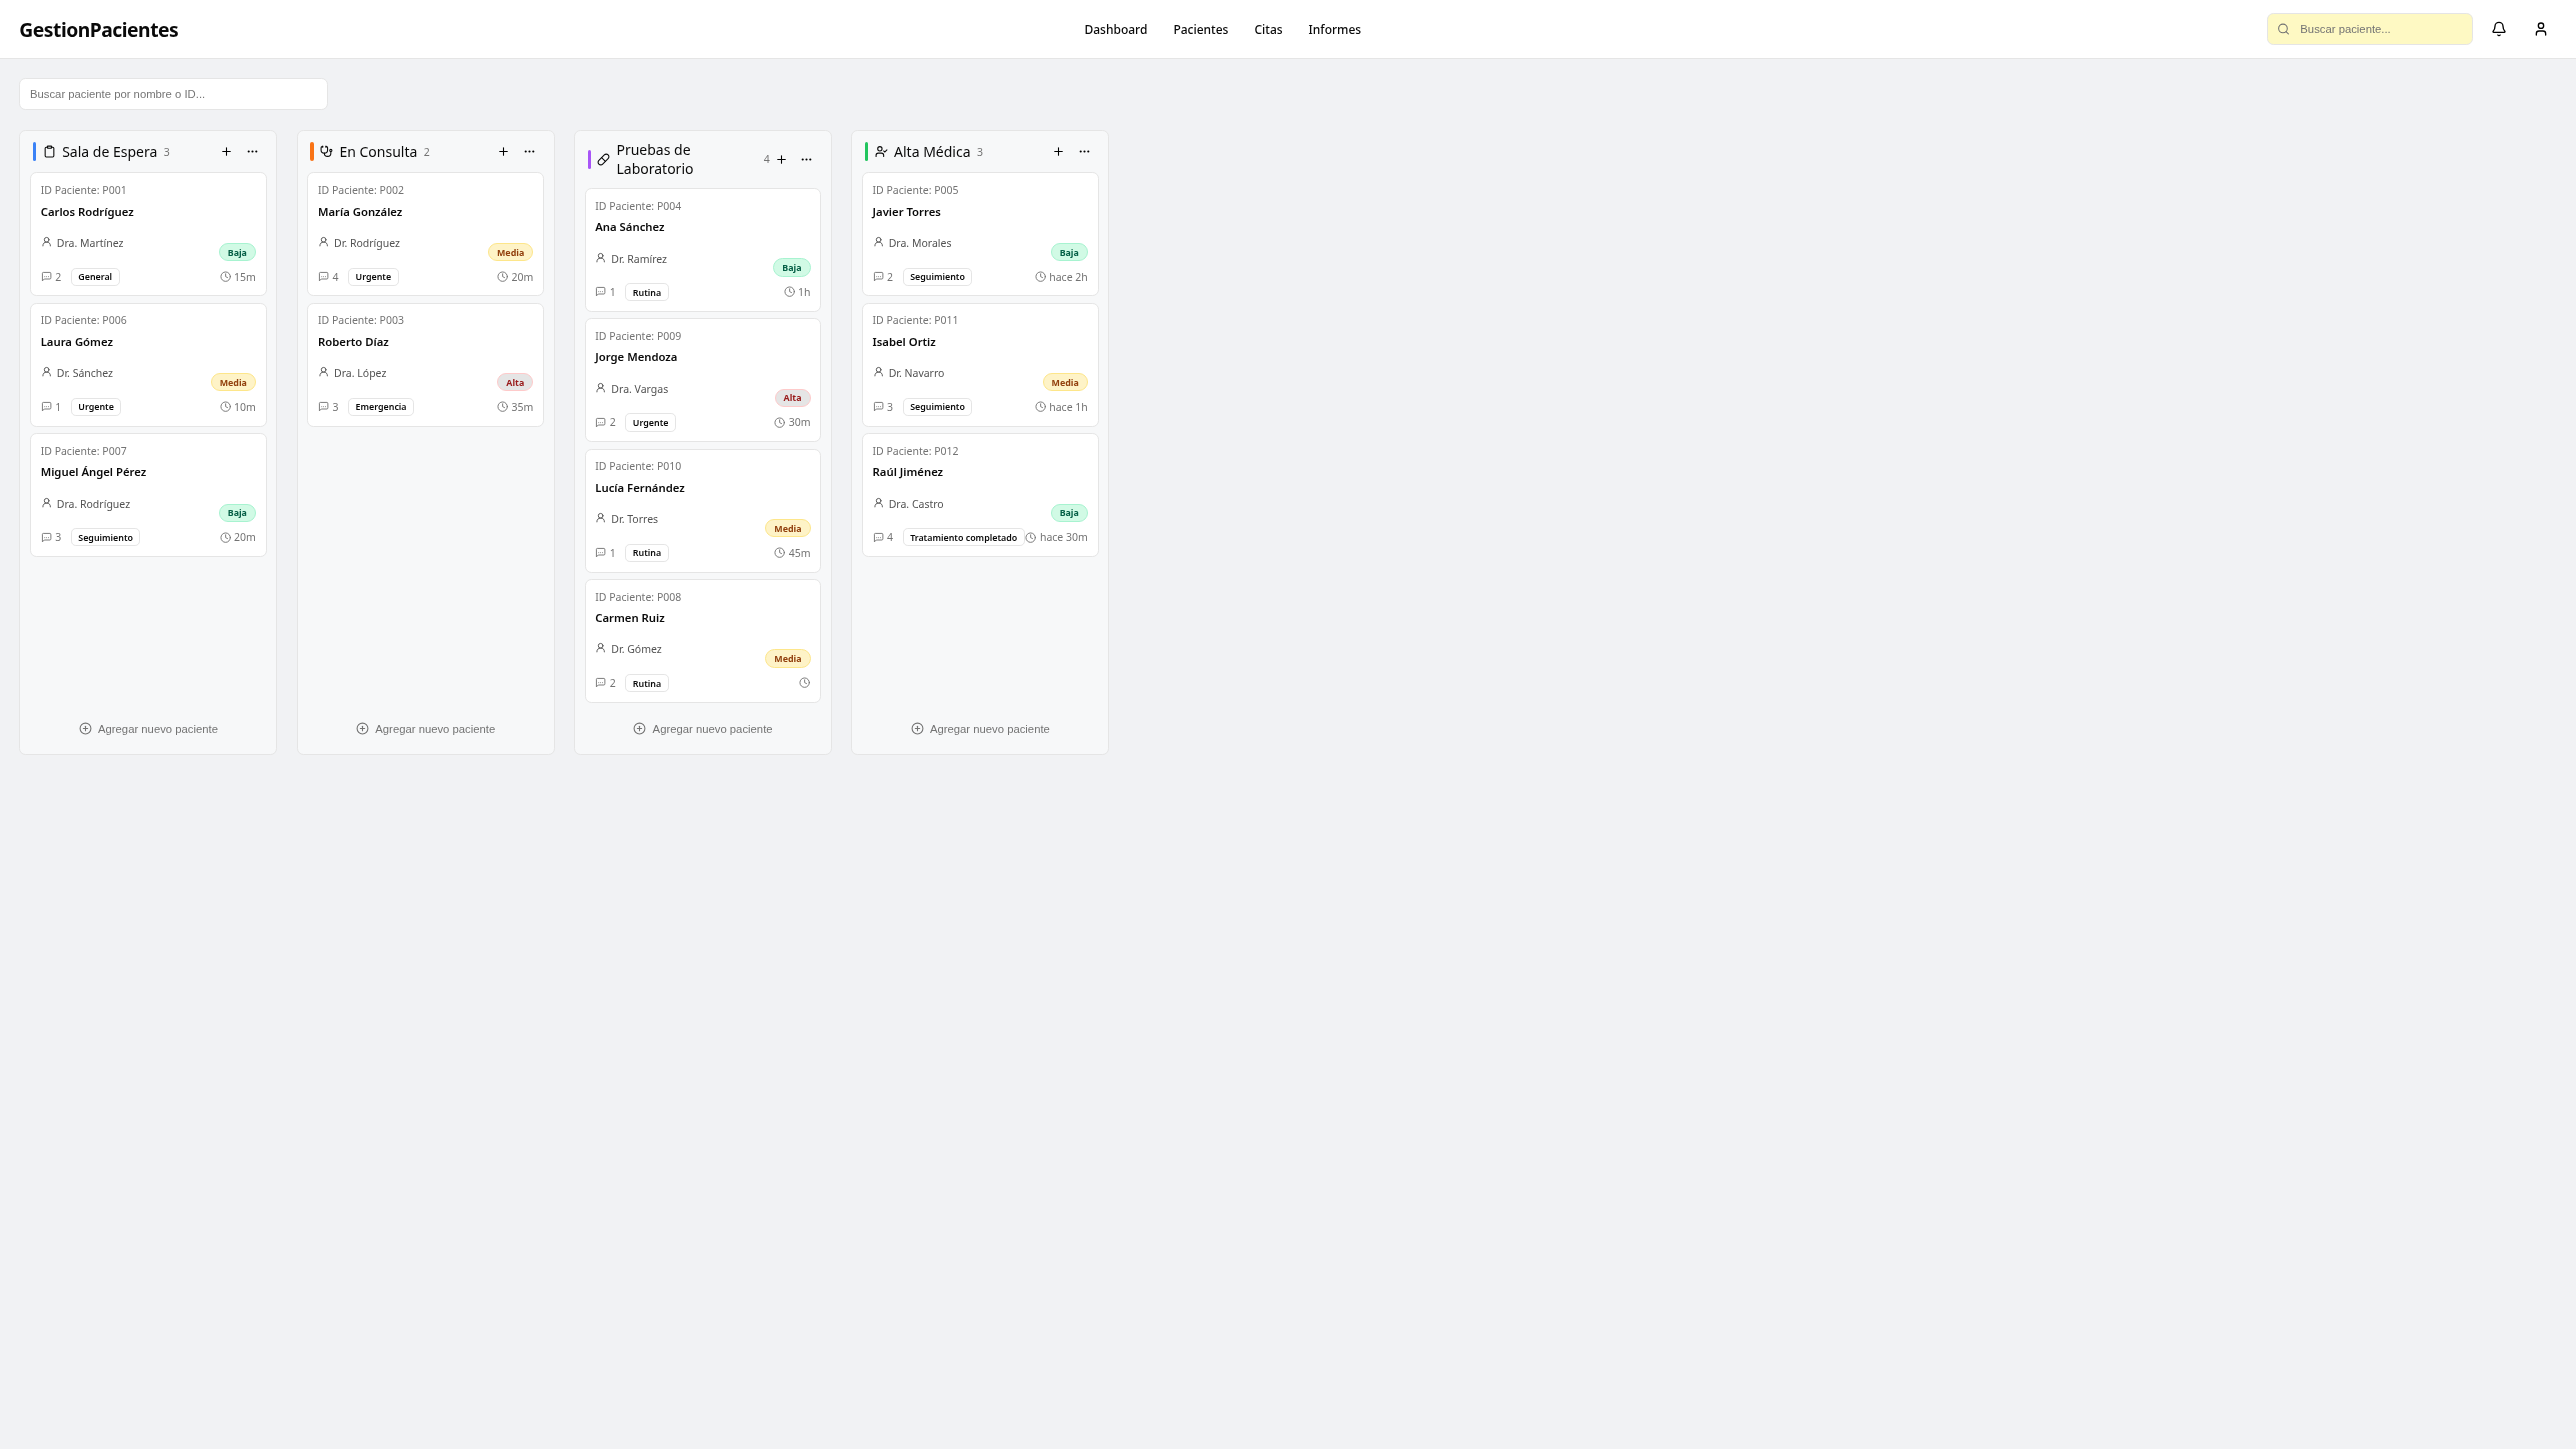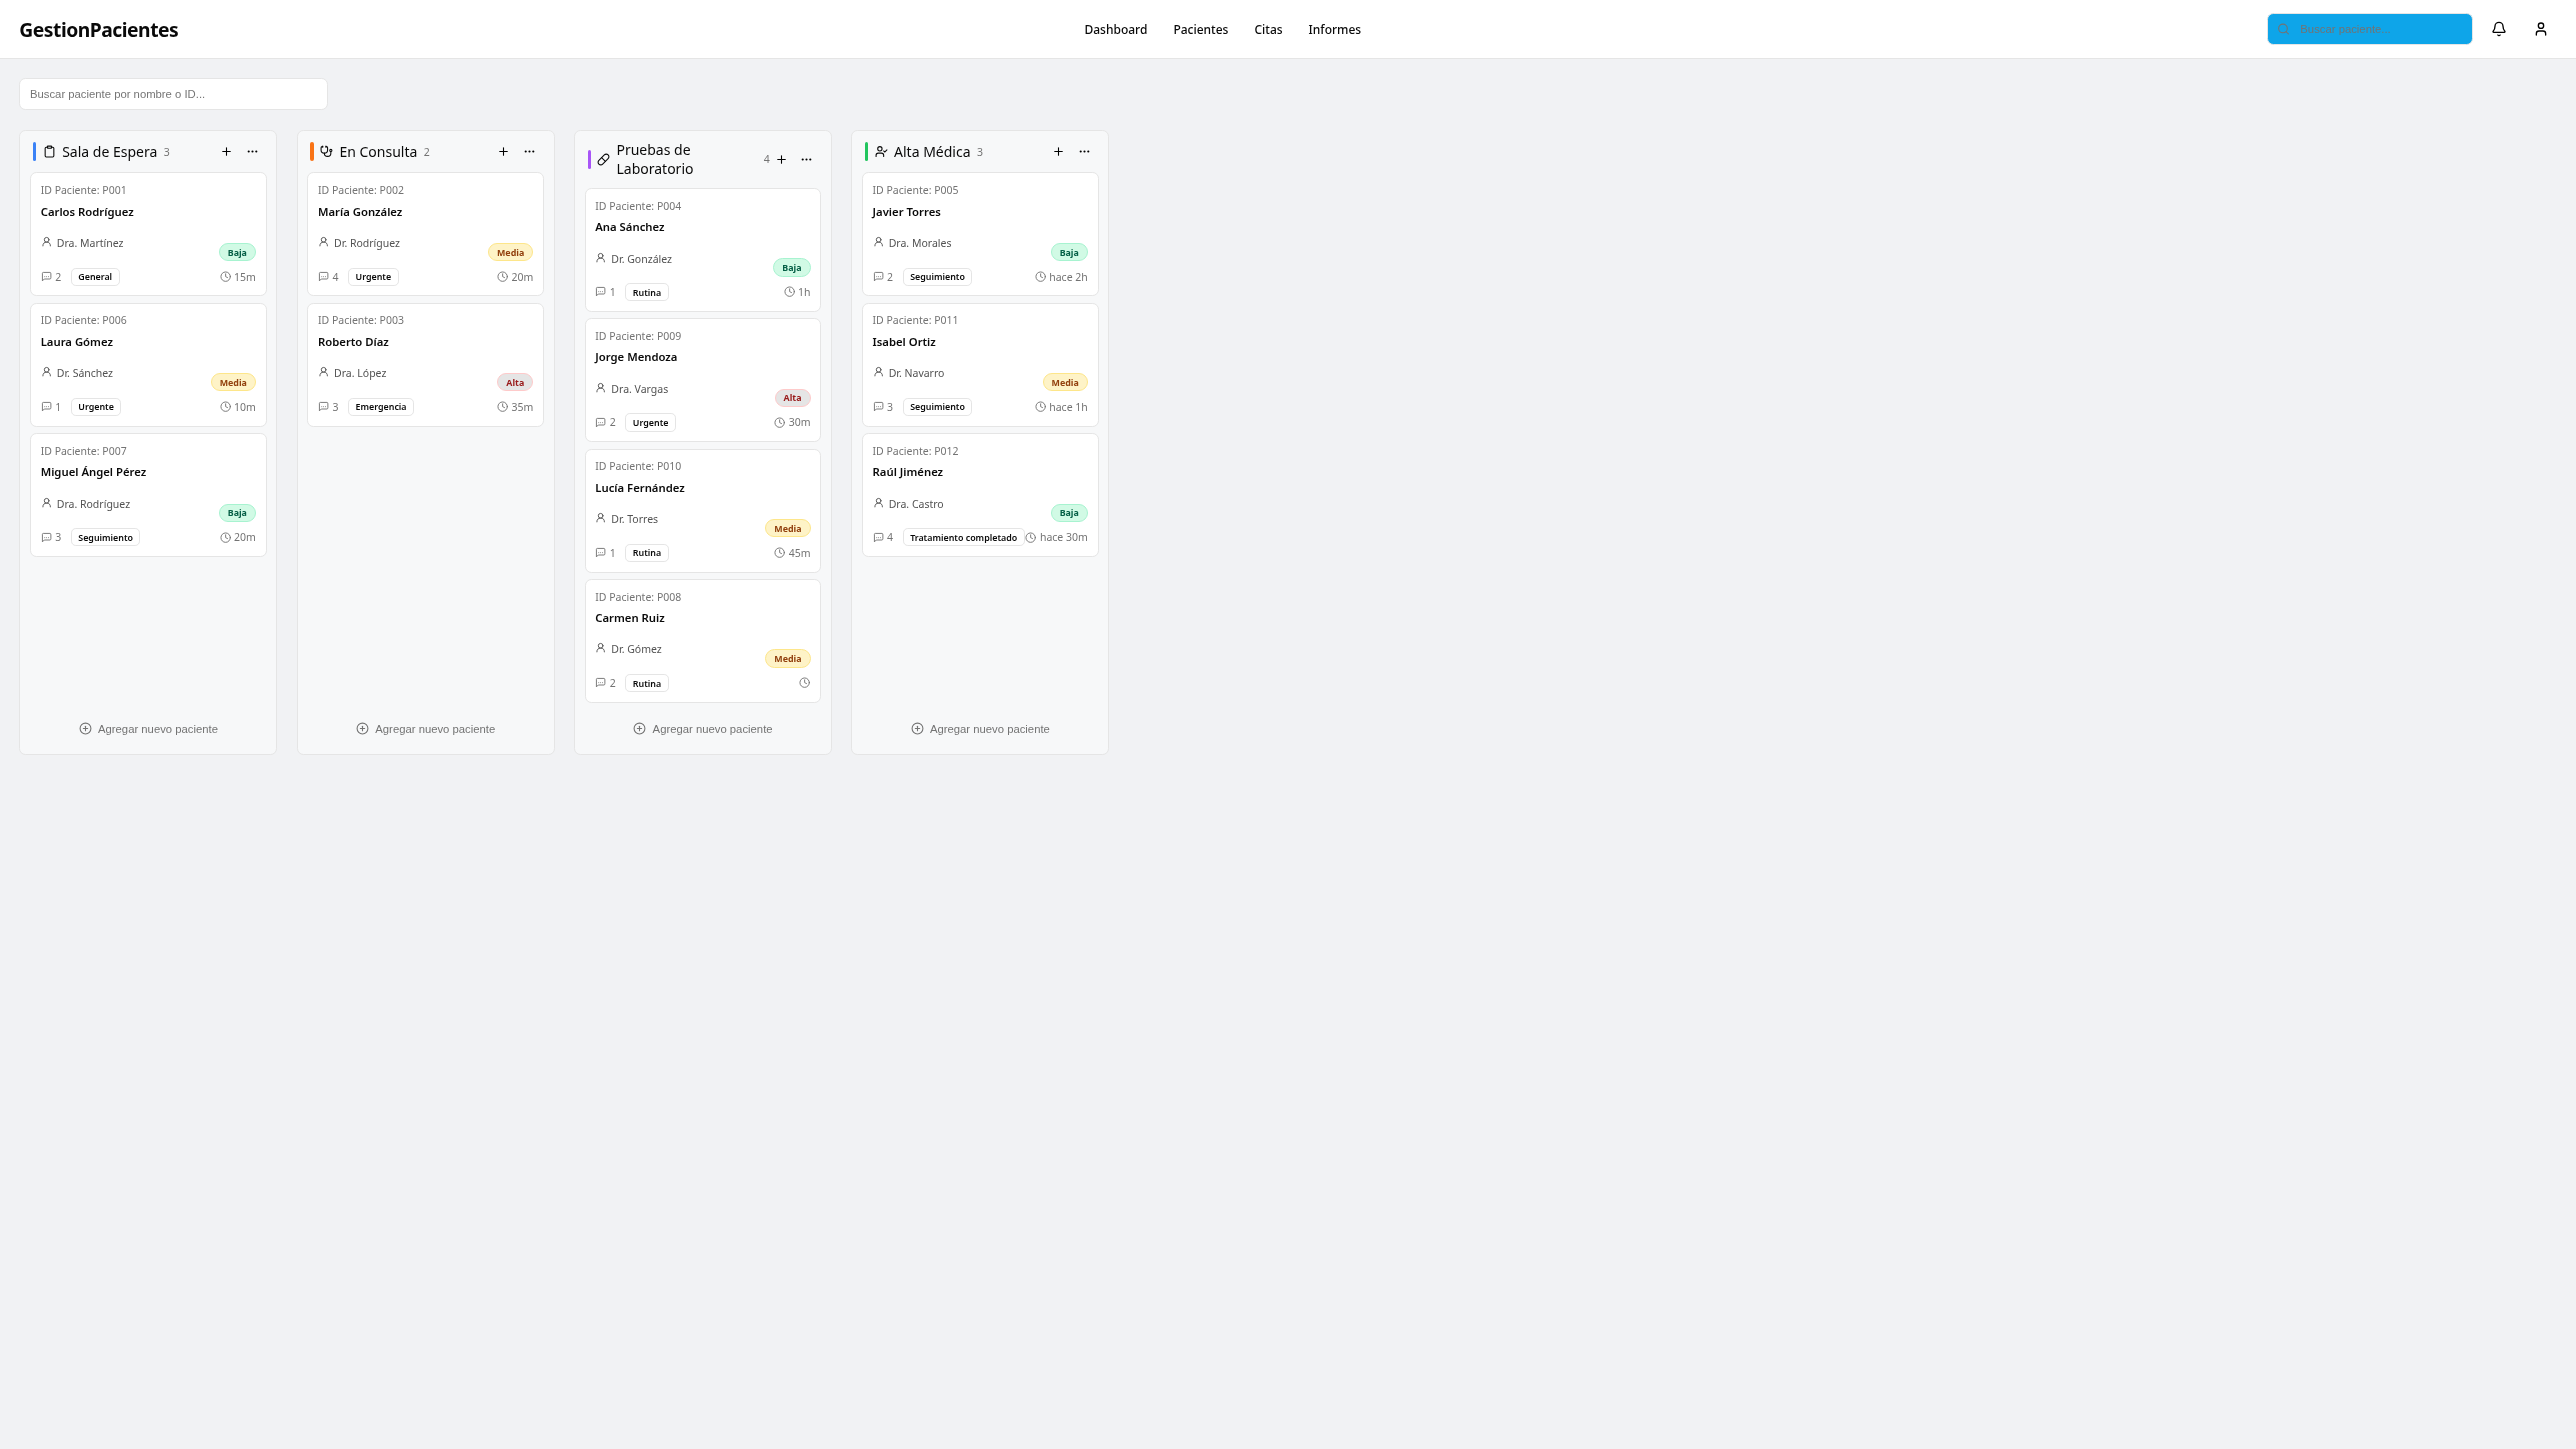--- a/index.html
+++ b/index.html
@@ -5,21 +5,21 @@
 * { margin: 0; padding: 0; box-sizing: border-box; }
 body { font-family: ui-sans-serif, system-ui, -apple-system, sans-serif; background: #f1f2f4; color: #0a0a0a; }
 .header { background: #fff; border-bottom: 0.8px solid #e5e5e5; }
 .header-inner { display: flex; align-items: center; justify-content: space-between; padding: 13px 19.3px; gap: 26px; }
 .logo { font-size: 19.3px; font-weight: 700; letter-spacing: -0.025em; }
 .nav { display: flex; gap: 26px; flex: 1; justify-content: center; }
 .nav a { color: #0a0a0a; text-decoration: none; font-size: 12px; font-weight: 500; }
 .header-right { display: flex; align-items: center; gap: 9.7px; }
 .search-wrap { position: relative; }
 .search-wrap svg { position: absolute; left: 9.7px; top: 50%; transform: translateY(-50%); color: #737373; }
-.search-input { height: 32px; width: 206px; padding: 6.4px 9.7px 6.4px 32px; border: 0.8px solid #e5e5e5; border-radius: 6.4px; font-size: 11.3px; background: #0ea5e9; }
+.search-input { height: 32px; width: 206px; padding: 6.4px 9.7px 6.4px 32px; border: 0.8px solid #e5e5e5; border-radius: 6.4px; font-size: 11.3px; background: #fef9c3; }
 .search-input::placeholder { color: #737373; }
 .icon-btn { width: 32px; height: 32px; display: inline-flex; align-items: center; justify-content: center; border: none; background: transparent; border-radius: 6.4px; cursor: pointer; }
 .main { padding: 19.3px; }
 .filter { width: 309px; height: 32px; padding: 6.4px 9.7px; border: 0.8px solid #e5e5e5; border-radius: 6.4px; font-size: 11.3px; background: #fff; }
 .board { display: flex; gap: 19.3px; overflow-x: auto; padding-bottom: 19.3px; margin-top: 19.3px; }
 .column { flex-shrink: 0; width: 258px; background: #f7f8f9; border-radius: 6.4px; border: 0.8px solid #e5e5e5; padding: 9.7px; display: flex; flex-direction: column; gap: 9.7px; }
 .col-header { display: flex; align-items: center; justify-content: space-between; padding: 0 3.2px; }
 .col-header-left { display: flex; align-items: center; gap: 6.4px; }
 .col-bar { width: 3.2px; height: 19.3px; border-radius: 8049px; }
 .col-title { font-size: 14px; font-weight: 400; }
@@ -366,21 +366,21 @@
     <div class="cards">
       <div class="card">
         <div class="card-id">ID Paciente: P004</div>
         <div class="card-name">Ana Sánchez</div>
         <div class="card-row">
           <div class="card-doctor">
             <svg width="11.3" height="11.3" viewBox="0 0 24 24" fill="none" stroke="currentColor" stroke-width="2" stroke-linecap="round" stroke-linejoin="round">
                   <circle cx="12" cy="8" r="5"></circle>
                   <path d="M20 21a8 8 0 0 0-16 0"></path>
                 </svg>
-            <span>Dr. González</span>
+            <span>Dr. Ramírez</span>
           </div>
           <span class="badge badge-baja">Baja</span>
         </div>
         <div class="card-footer">
           <div class="card-footer-left">
             <div class="footer-item">
               <svg width="11.3" height="11.3" viewBox="0 0 24 24" fill="none" stroke="currentColor" stroke-width="2" stroke-linecap="round" stroke-linejoin="round">
                     <path d="M8 12h.01"></path>
                     <path d="M12 12h.01"></path>
                     <path d="M16 12h.01"></path>

